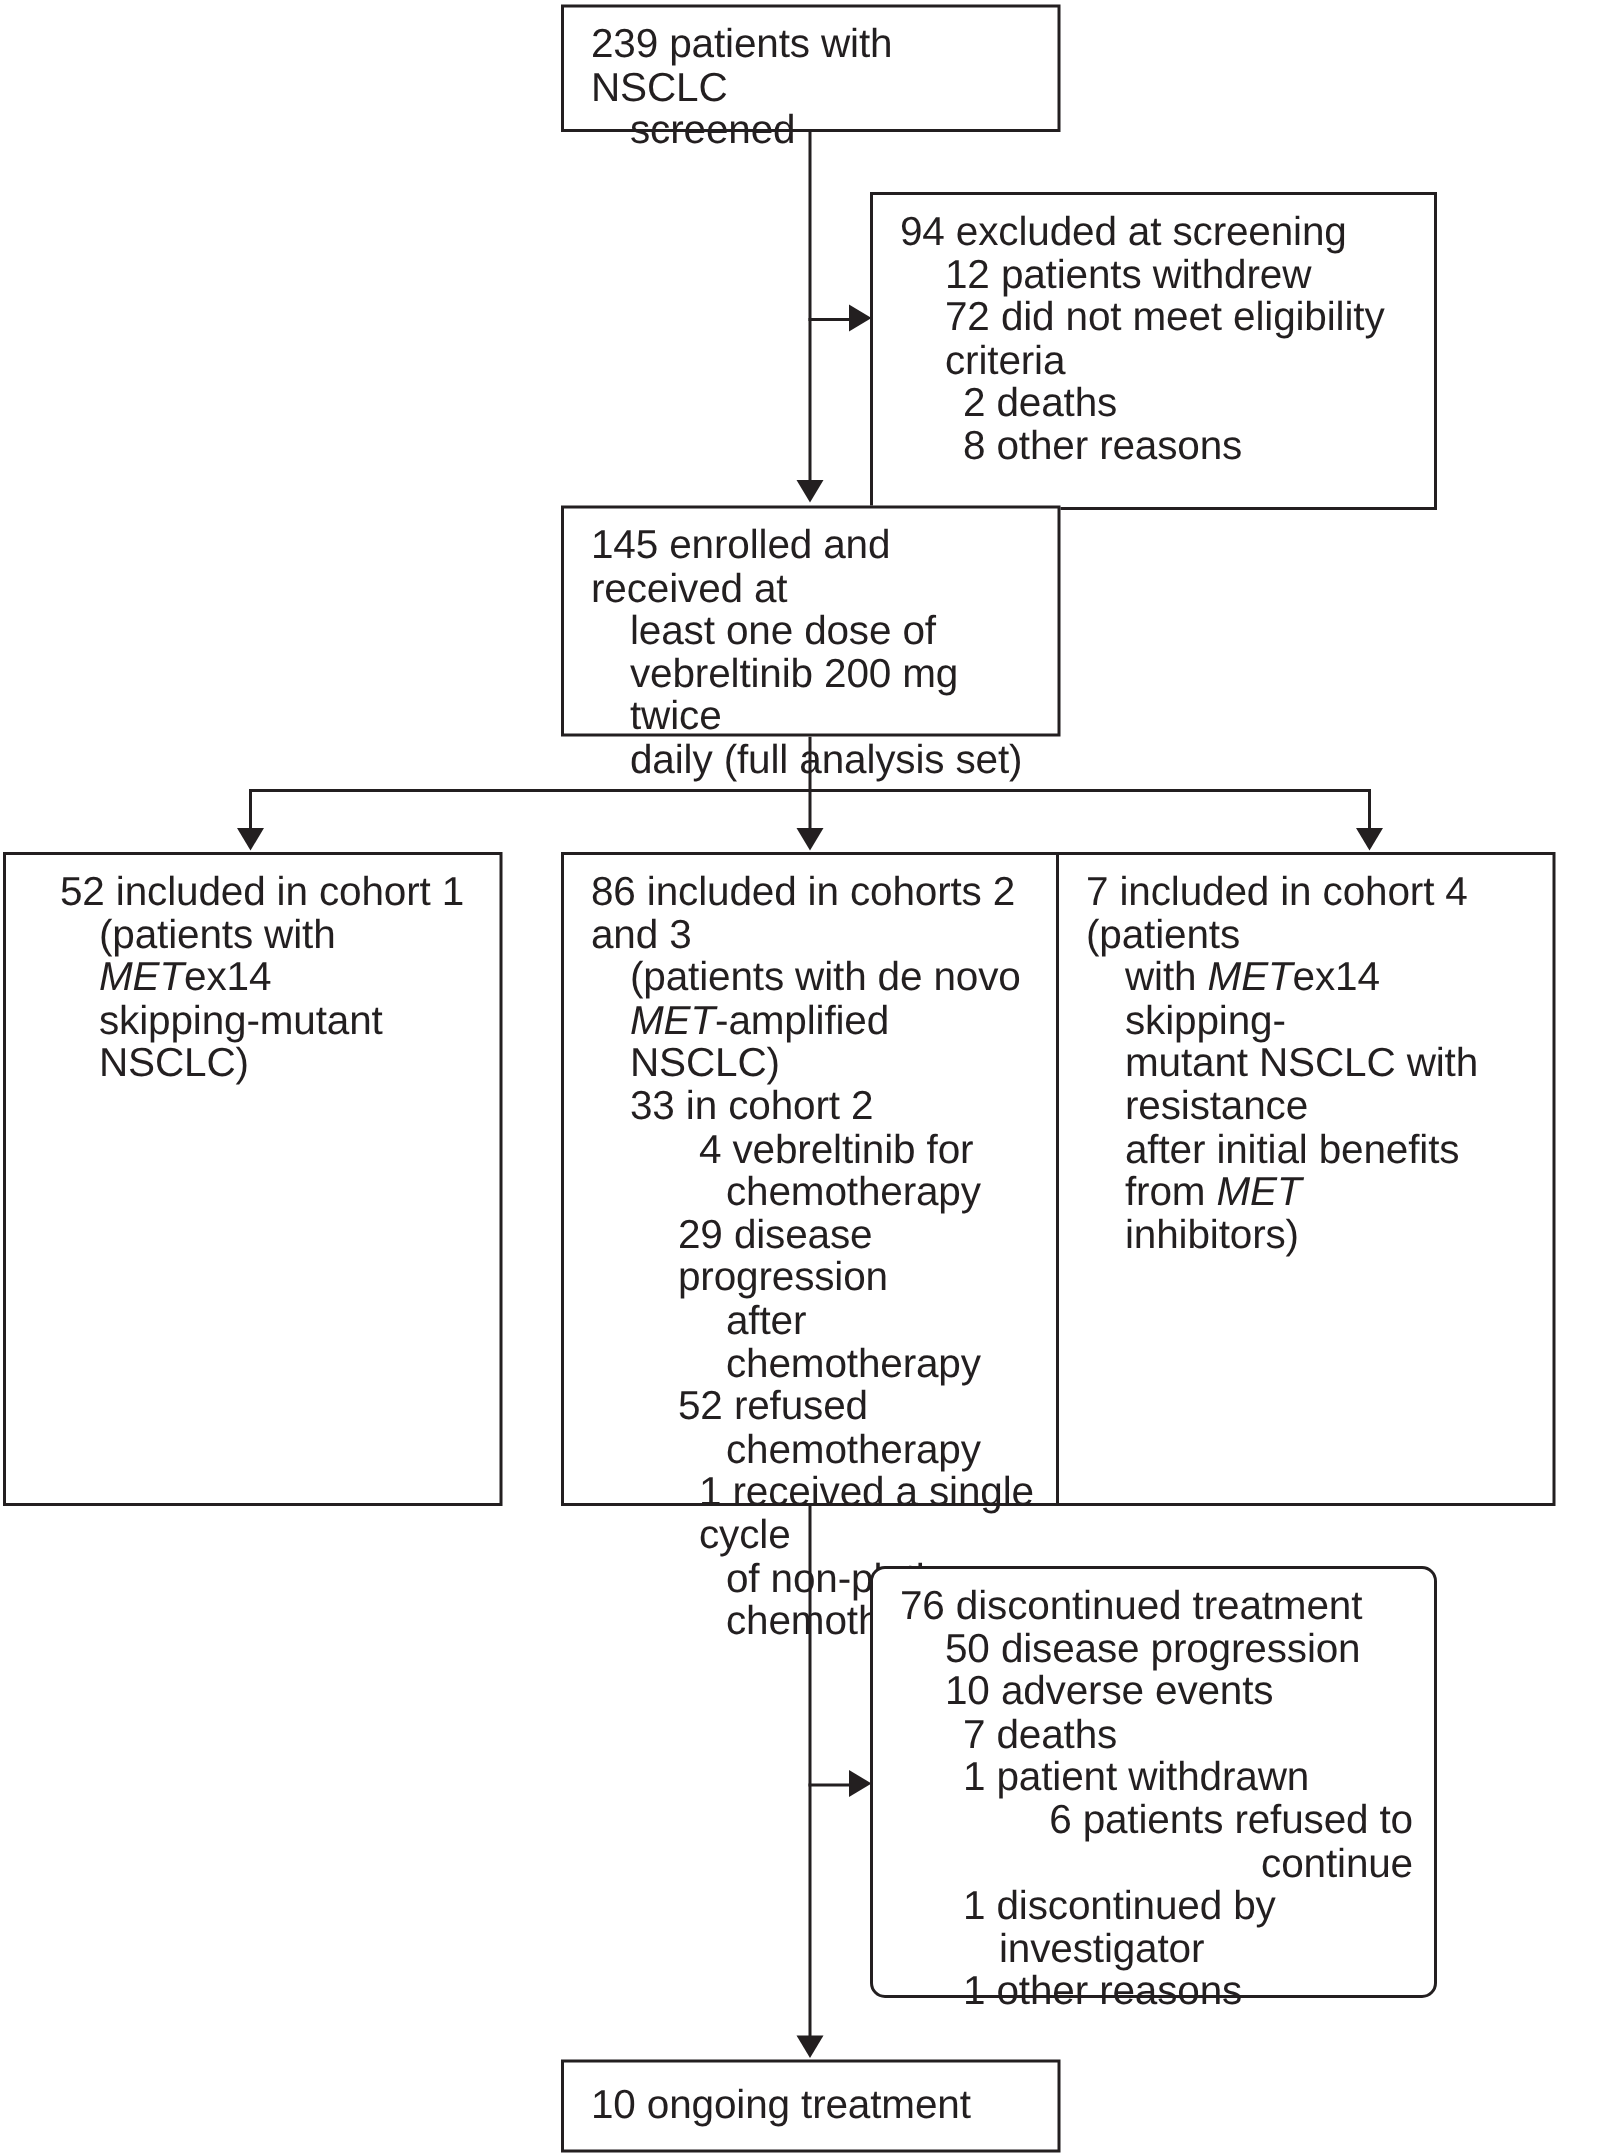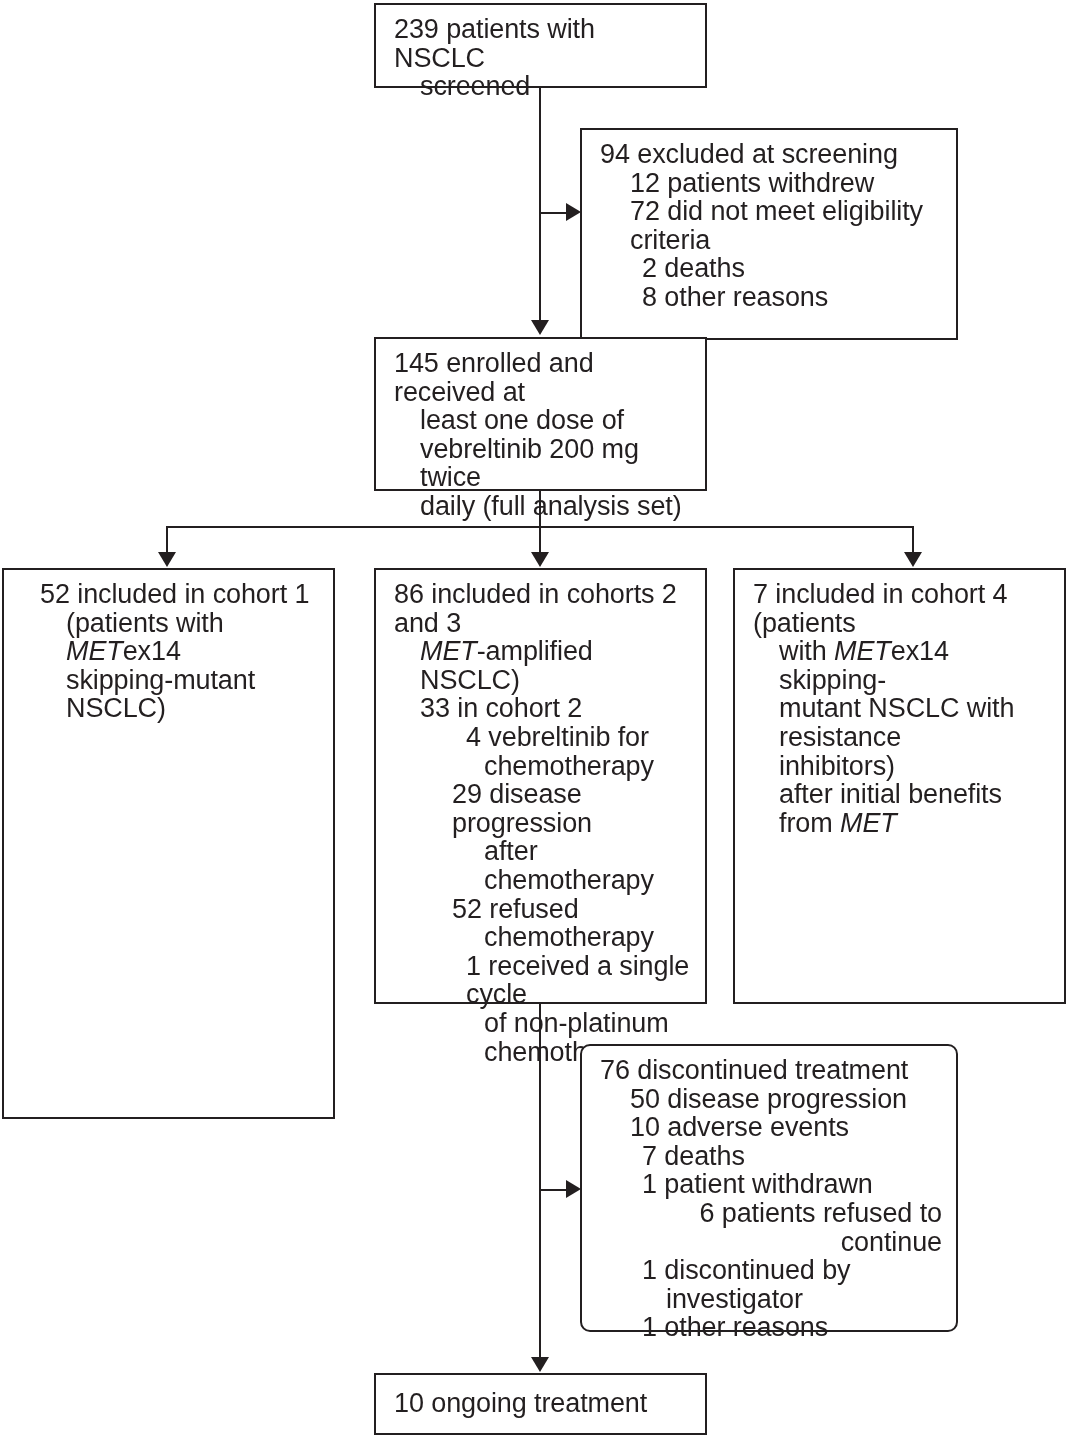--- a/index.html
+++ b/index.html
@@ -120,28 +120,29 @@
     </div>
   </div>
 
   <div class="box" style="left:374px; top:337px; width:333px; height:154px;">
     <div class="l0">145 enrolled and received at</div>
     <div class="cont">least one dose of</div>
     <div class="cont">vebreltinib 200 mg twice</div>
     <div class="cont">daily (full analysis set)</div>
   </div>
 
-  <div class="box" style="left:2px; top:568px; width:333px; height:551px;padding-left:36px;">
+  <div class="box" style="left:2px; top:568px; width:333px; height:436px;padding-left:36px;">
     <div class="l0">52 included in cohort 1</div>
     <div class="cont"><span>(patients with </span><i class="gene">MET</i><span>ex14</span></div>
     <div class="cont">skipping-mutant NSCLC)</div>
   </div>
 
   <div class="box" style="left:374px; top:568px; width:333px; height:436px;">
     <div class="l0">86 included in cohorts 2 and 3</div>
+    <div class="cont">(patients with de novo</div>
     <div class="cont"><i class="gene">MET</i><span>-amplified NSCLC)</span></div>
     <div class="cont">33 in cohort 2</div>
     <div class="sub2" style="padding-left:72px;">
       <span>4</span>
       <span>vebreltinib for</span>
     </div>
     <div class="sub2c" style="padding-left:90px;">chemotherapy</div>
     <div class="sub2" style="padding-left:58px;">
       <span>29</span>
       <span>disease progression</span>
@@ -153,26 +154,26 @@
     </div>
     <div class="sub2c" style="padding-left:90px;">chemotherapy</div>
     <div class="sub2" style="padding-left:72px;">
       <span>1</span>
       <span>received a single cycle</span>
     </div>
     <div class="sub2c" style="padding-left:90px;">of non-platinum</div>
     <div class="sub2c" style="padding-left:90px;">chemotherapy</div>
   </div>
 
-  <div class="box" style="left:733px; top:568px; width:333px; height:436px;">
+  <div class="box" style="left:704px; top:568px; width:333px; height:436px;">
     <div class="l0">7 included in cohort 4 (patients</div>
     <div class="cont"><span>with </span><i class="gene">MET</i><span>ex14 skipping-</span></div>
     <div class="cont">mutant NSCLC with resistance</div>
+    <div class="cont"><span>after initial benefits from </span><i class="gene">MET</i></div>
     <div class="cont">inhibitors)</div>
-    <div class="cont"><span>after initial benefits from </span><i class="gene">MET</i></div>
   </div>
 
   <div class="box" style="left:580px; top:1044px; width:378px; height:288px;border-radius:10px;">
     <div class="l0">76 discontinued treatment</div>
     <div class="sub1">
       <span>50</span>
       <span>disease progression</span>
     </div>
     <div class="sub1">
       <span>10</span>

